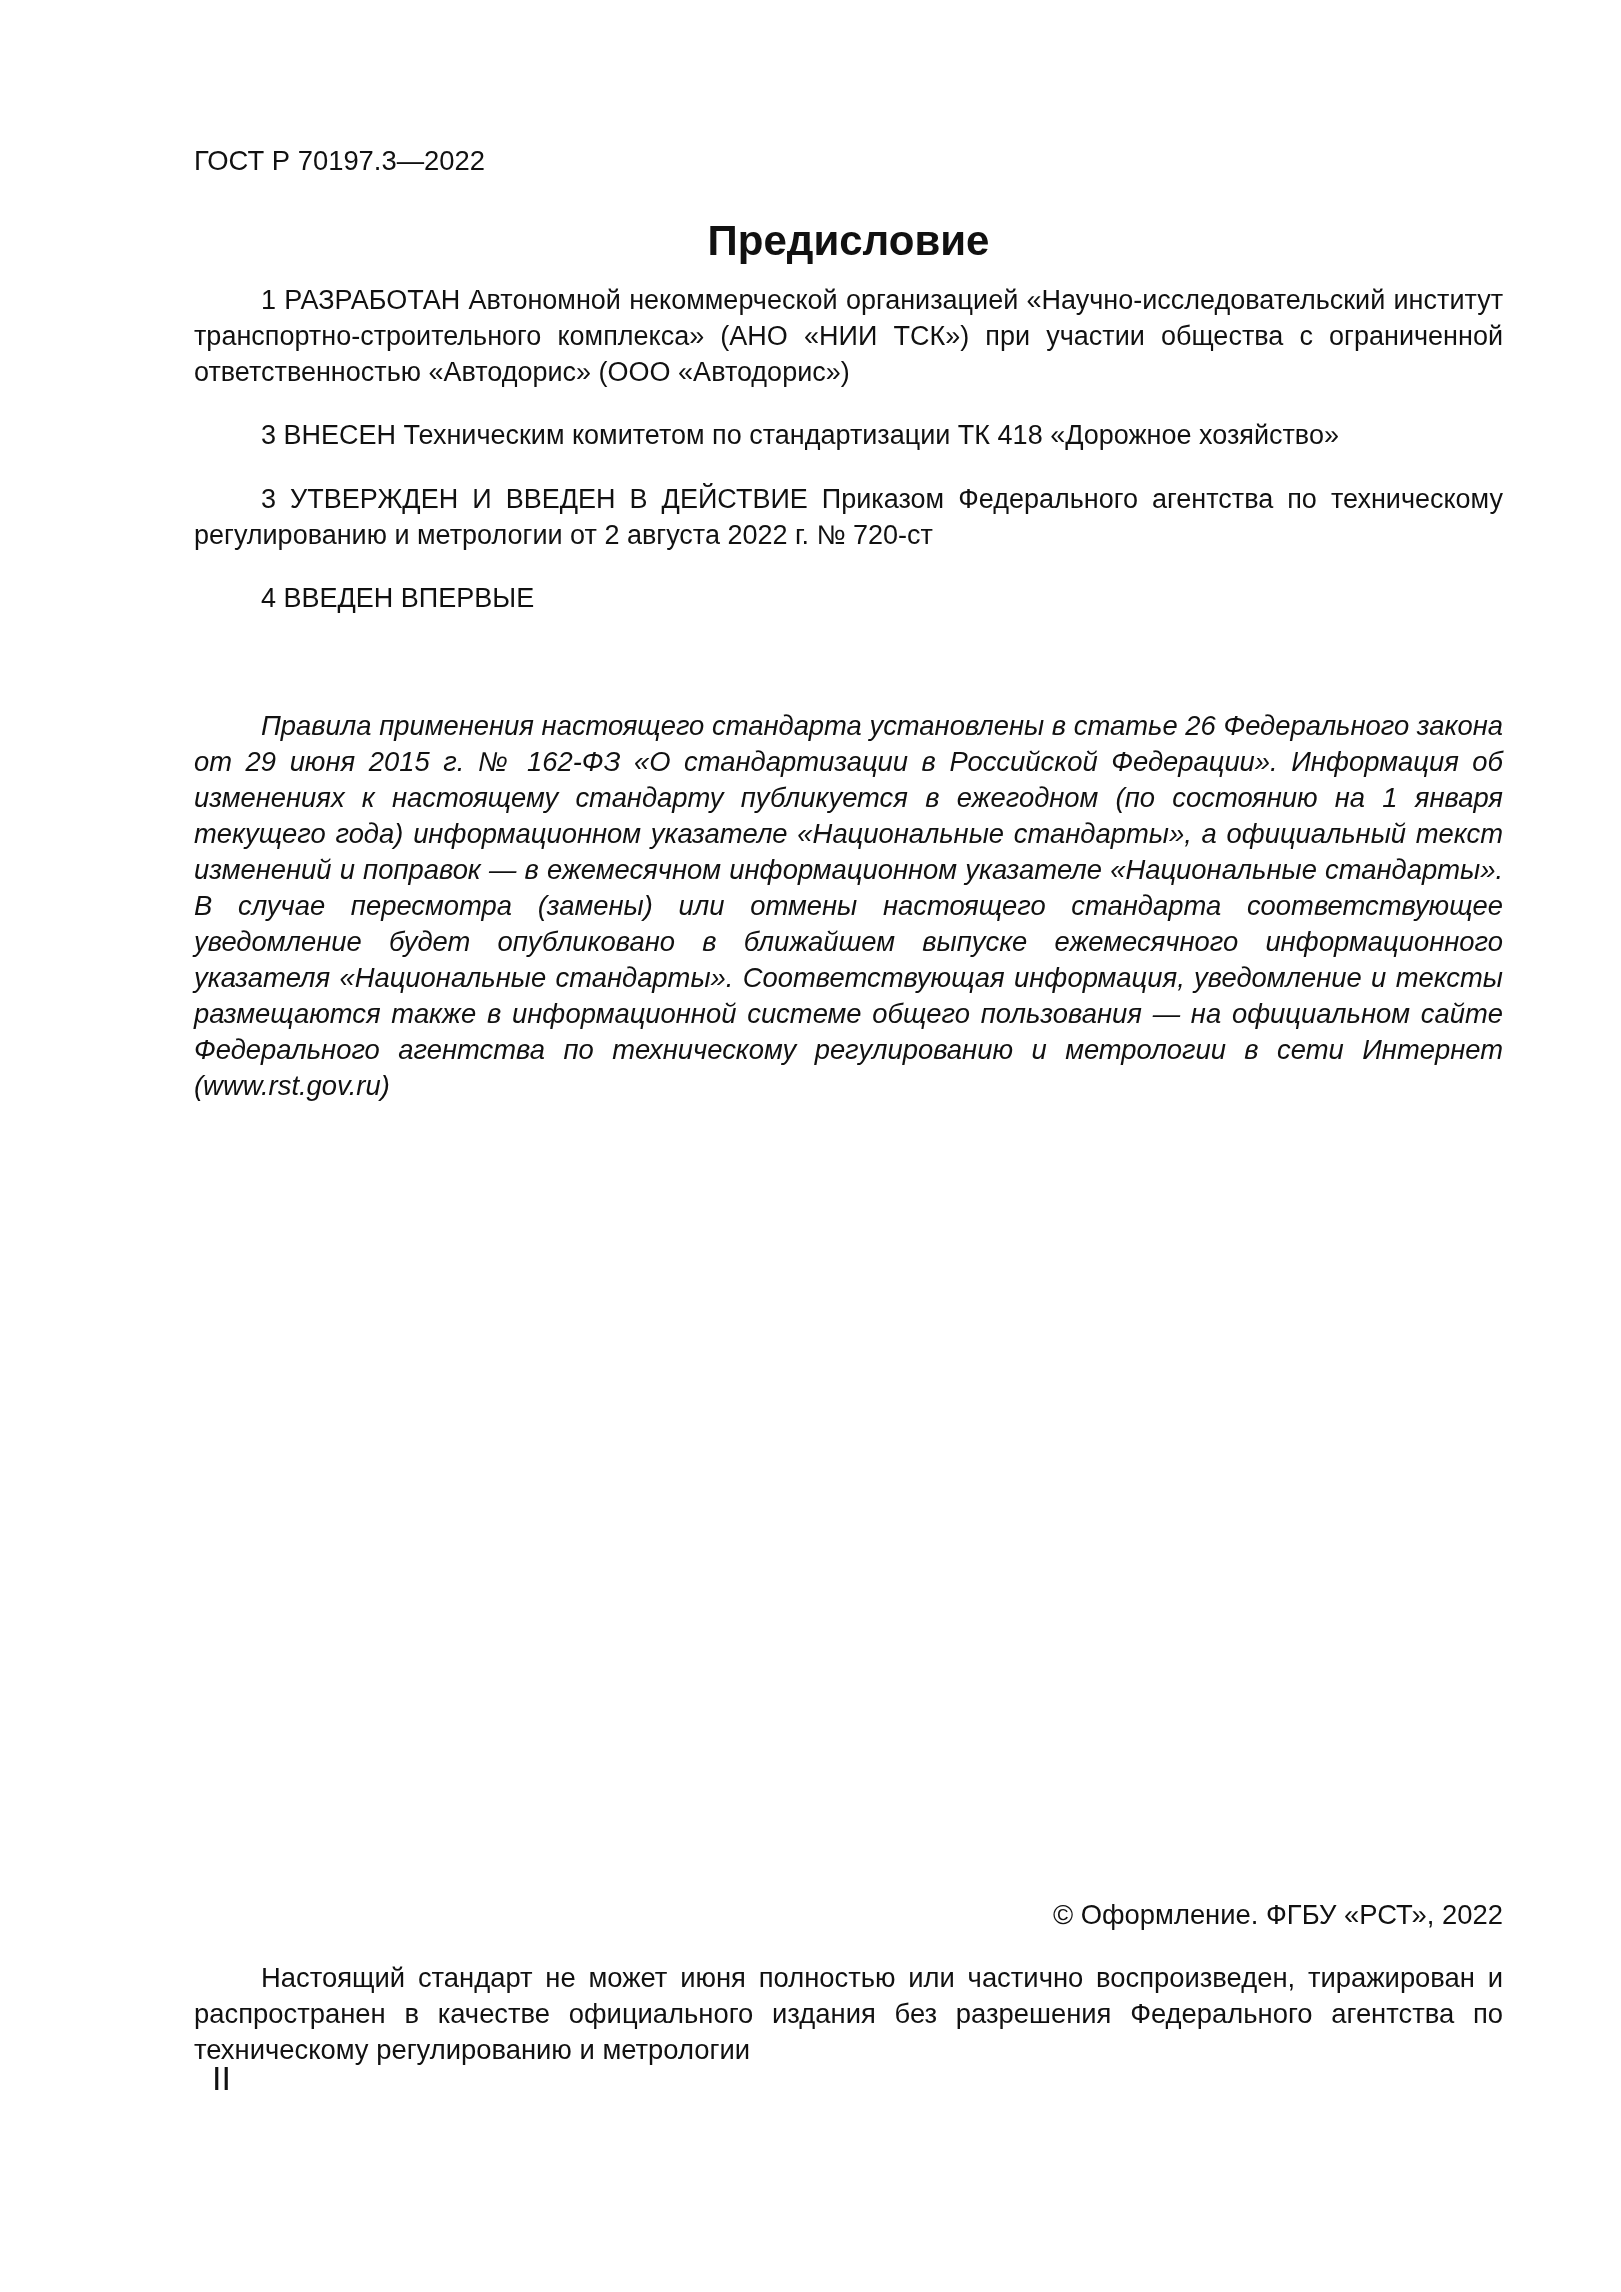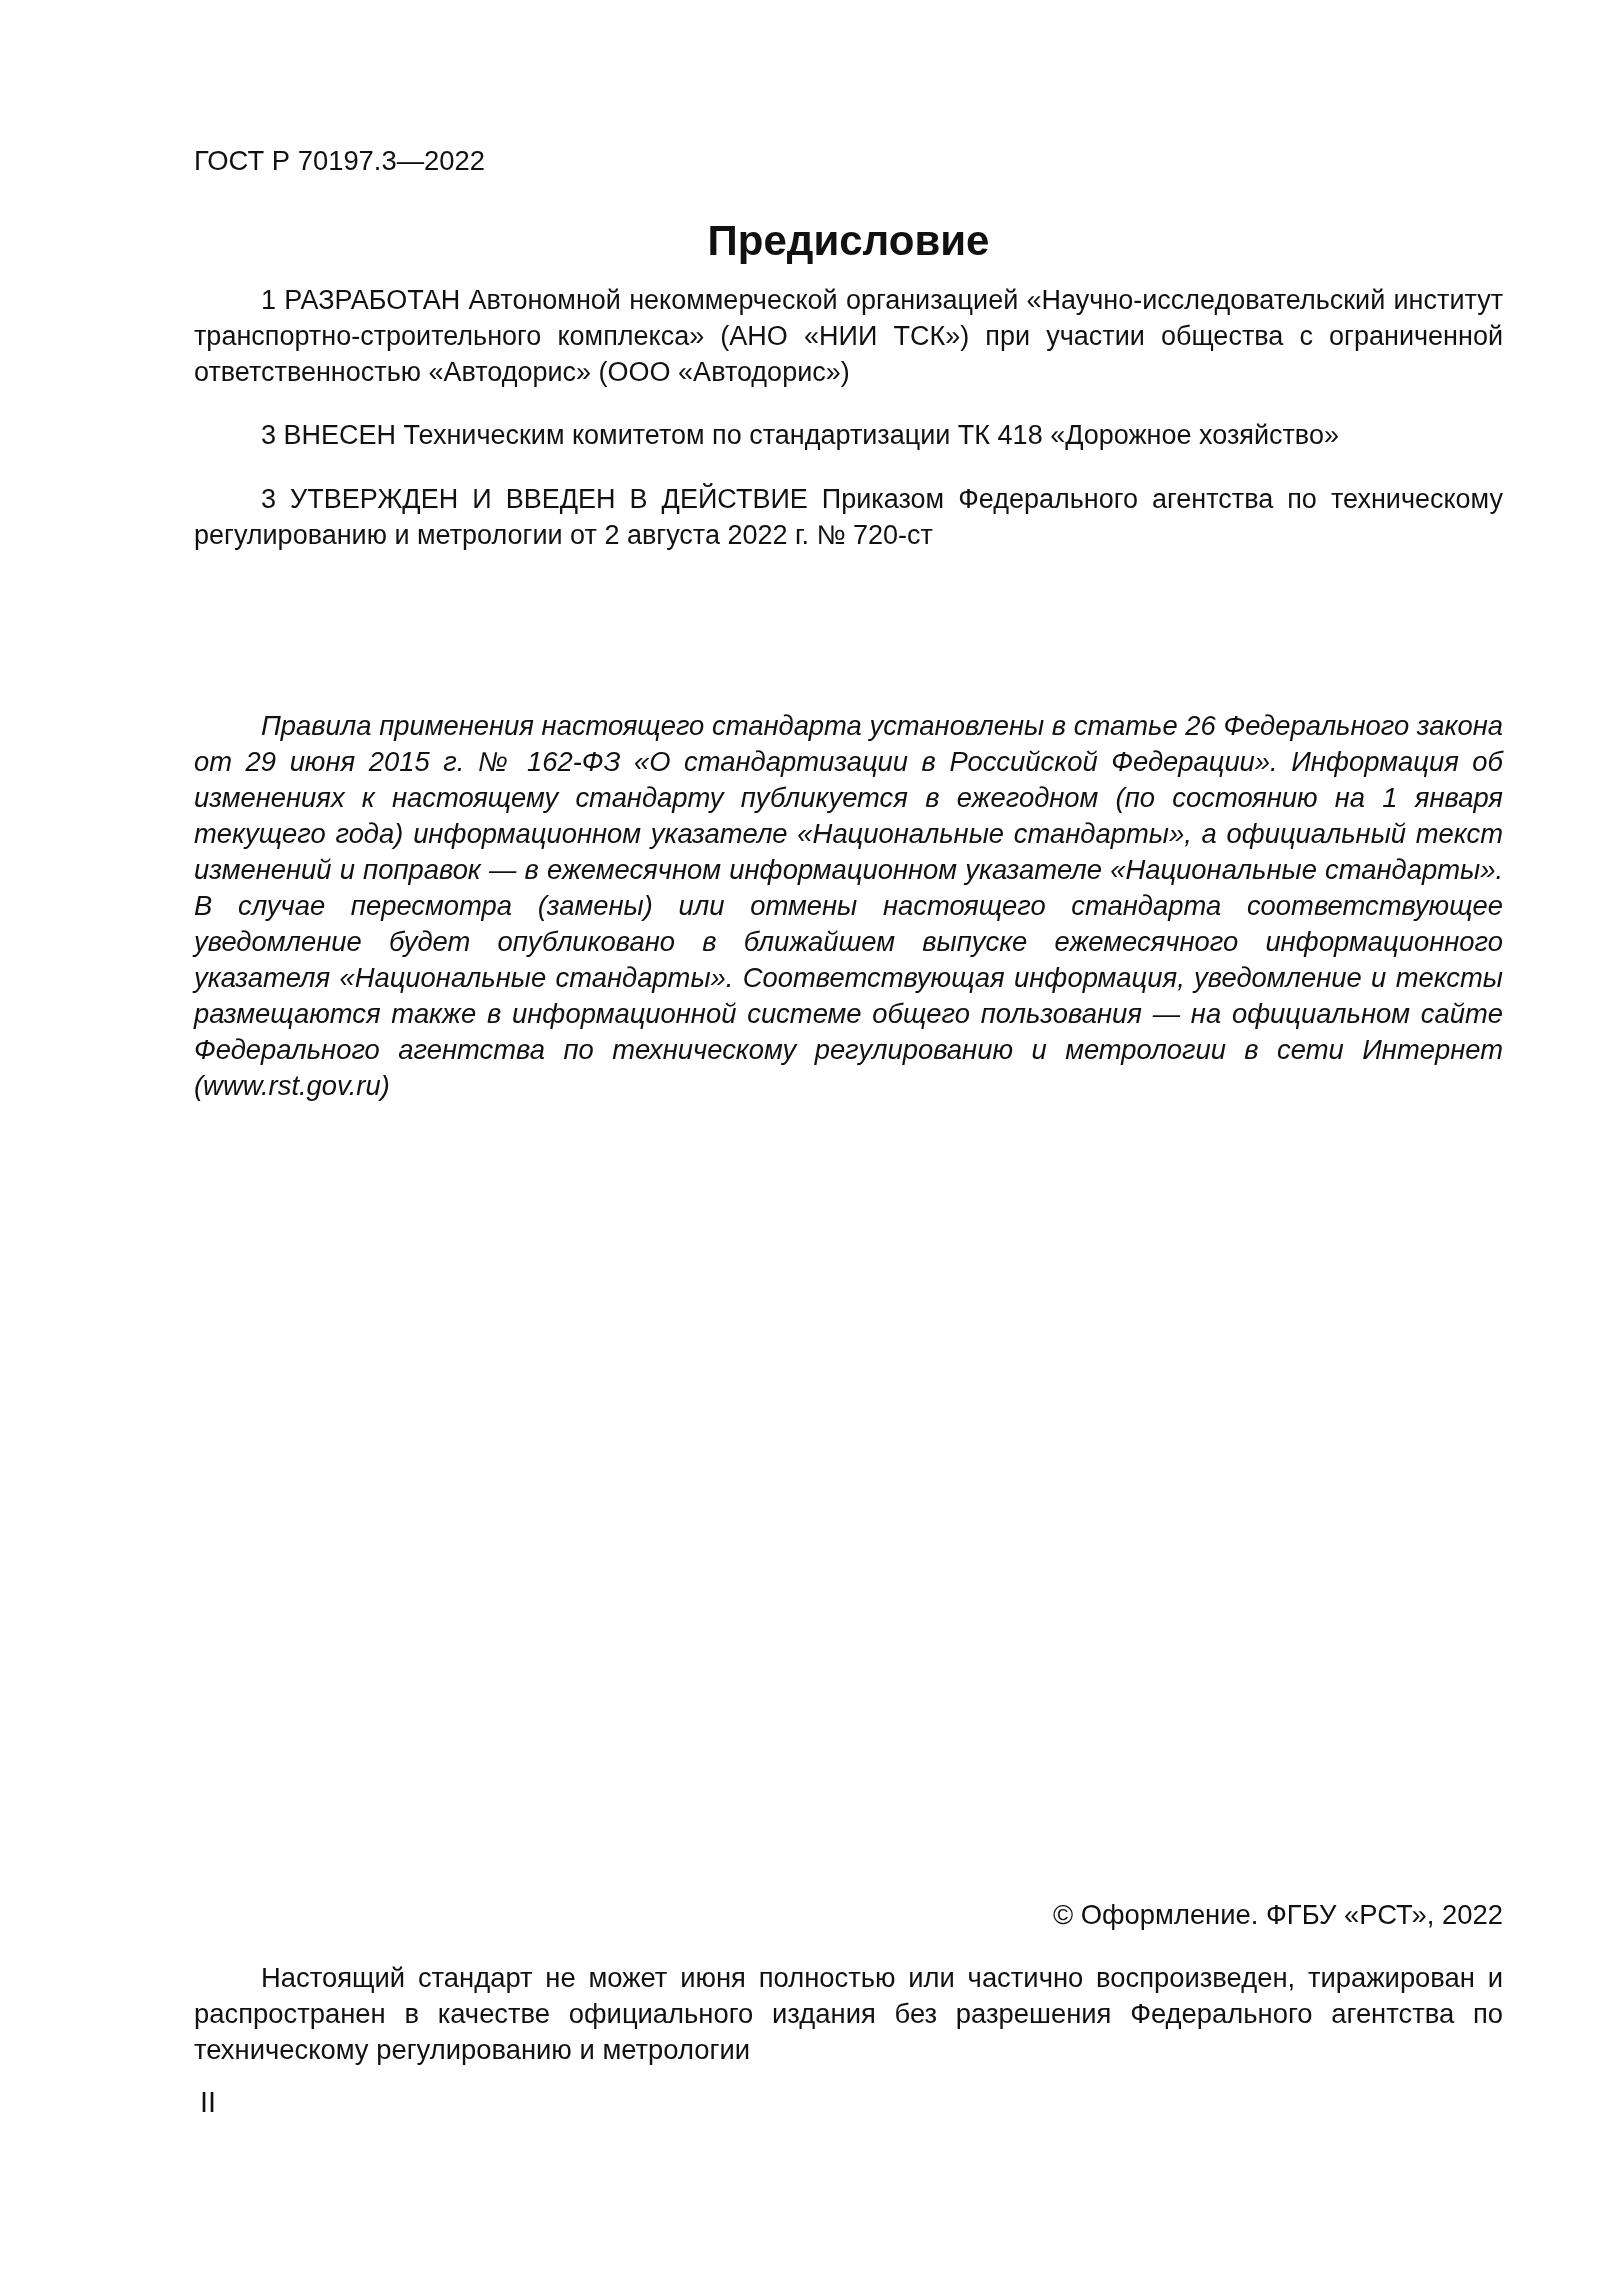--- a/index.html
+++ b/index.html
@@ -73,40 +73,40 @@
     left: 194px;
     top: 1960px;
     width: 1309px;
     font-size: 27.4px;
     line-height: 36px;
     text-align: justify;
     text-indent: 67px;
   }
   .page-number {
     position: absolute;
-    left: 200px;
+    left: 212px;
     top: 2062px;
-    font-size: 29px;
+    font-size: 34px;
     line-height: 33px;
-    margin-top: 24px;
   }
 </style>
 </head>
 <body>
 
 <div class="page">
 
   <div class="doc-code">ГОСТ Р 70197.3—2022</div>
 
   <div class="section-title">Предисловие</div>
 
   <div class="foreword">
     <p>1  РАЗРАБОТАН Автономной некоммерческой организацией «Научно-исследовательский институт транспортно-строительного комплекса» (АНО «НИИ ТСК») при участии общества с ограниченной ответственностью «Автодорис» (ООО «Автодорис»)</p>
     <p>3  ВНЕСЕН Техническим комитетом по стандартизации ТК 418 «Дорожное хозяйство»</p>
     <p>3  УТВЕРЖДЕН И ВВЕДЕН В ДЕЙСТВИЕ Приказом Федерального агентства по техническому регулированию и метрологии от 2 августа 2022 г. № 720-ст</p>
+    <p>4  ВВЕДЕН ВПЕРВЫЕ</p>
   </div>
 
   <div class="legal-notice">Правила применения настоящего стандарта установлены в статье 26 Федерального закона от 29 июня 2015 г. № 162-ФЗ «О стандартизации в Российской Федерации». Информация об изменениях к настоящему стандарту публикуется в ежегодном (по состоянию на 1 января текущего года) информационном указателе «Национальные стандарты», а официальный текст изменений и поправок — в ежемесячном информационном указателе «Национальные стандарты». В случае пересмотра (замены) или отмены настоящего стандарта соответствующее уведомление будет опубликовано в ближайшем выпуске ежемесячного информационного указателя «Национальные стандарты». Соответствующая информация, уведомление и тексты размещаются также в информационной системе общего пользования — на официальном сайте Федерального агентства по техническому регулированию и метрологии в сети Интернет (www.rst.gov.ru)</div>
 
   <div class="copyright-line">© Оформление. ФГБУ «РСТ», 2022</div>
 
   <div class="reproduction-notice">Настоящий стандарт не может июня полностью или частично воспроизведен, тиражирован и распространен в качестве официального издания без разрешения Федерального агентства по техническому регулированию и метрологии</div>
 
   <div class="page-number">II</div>
 

